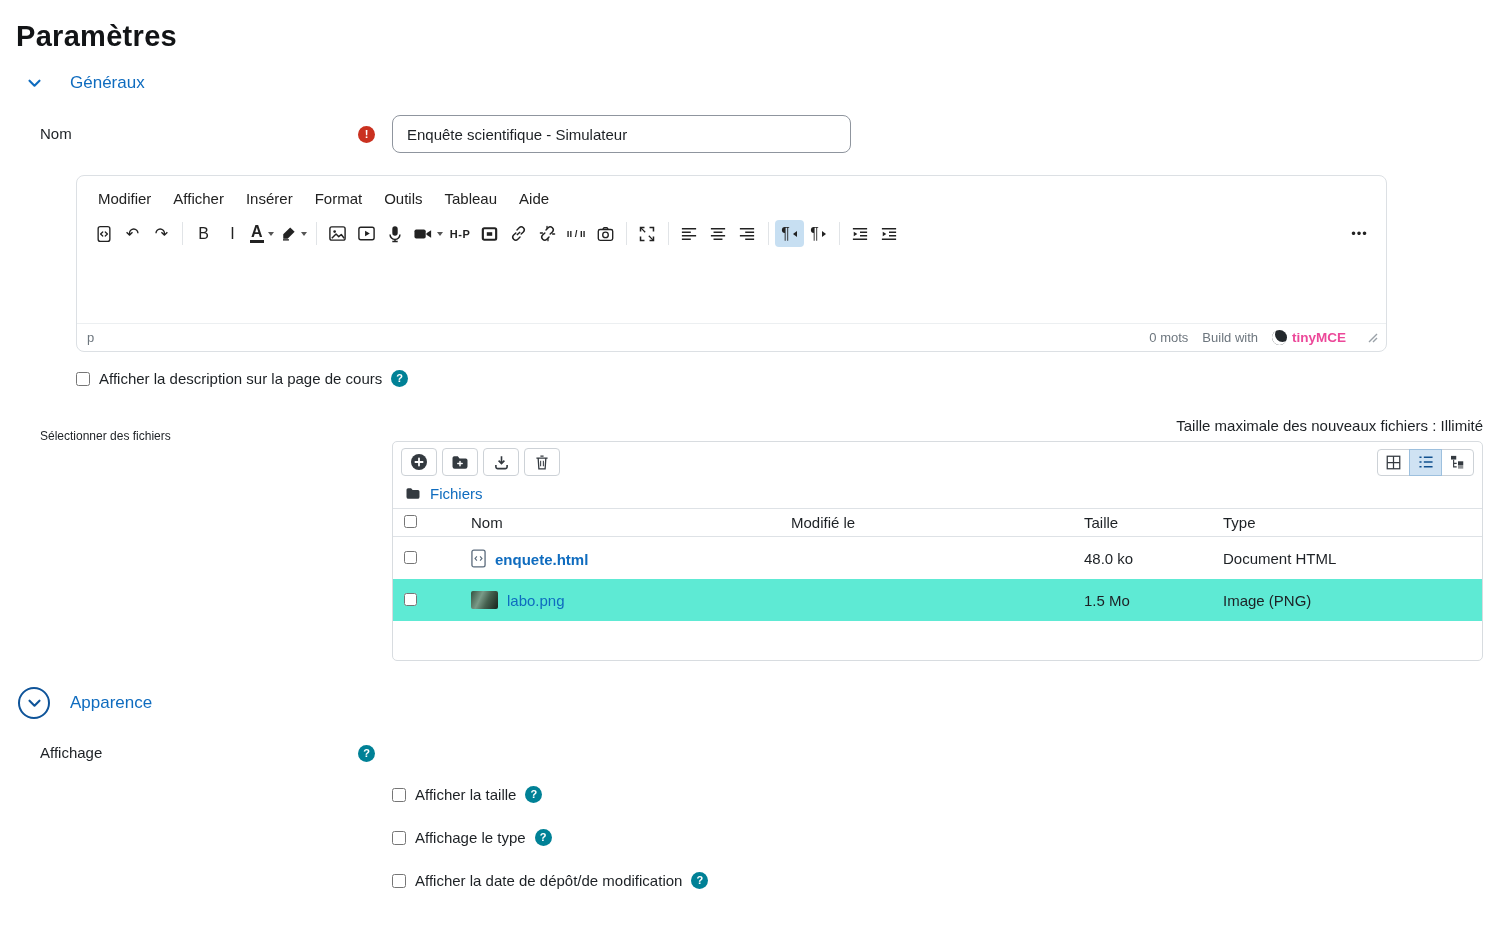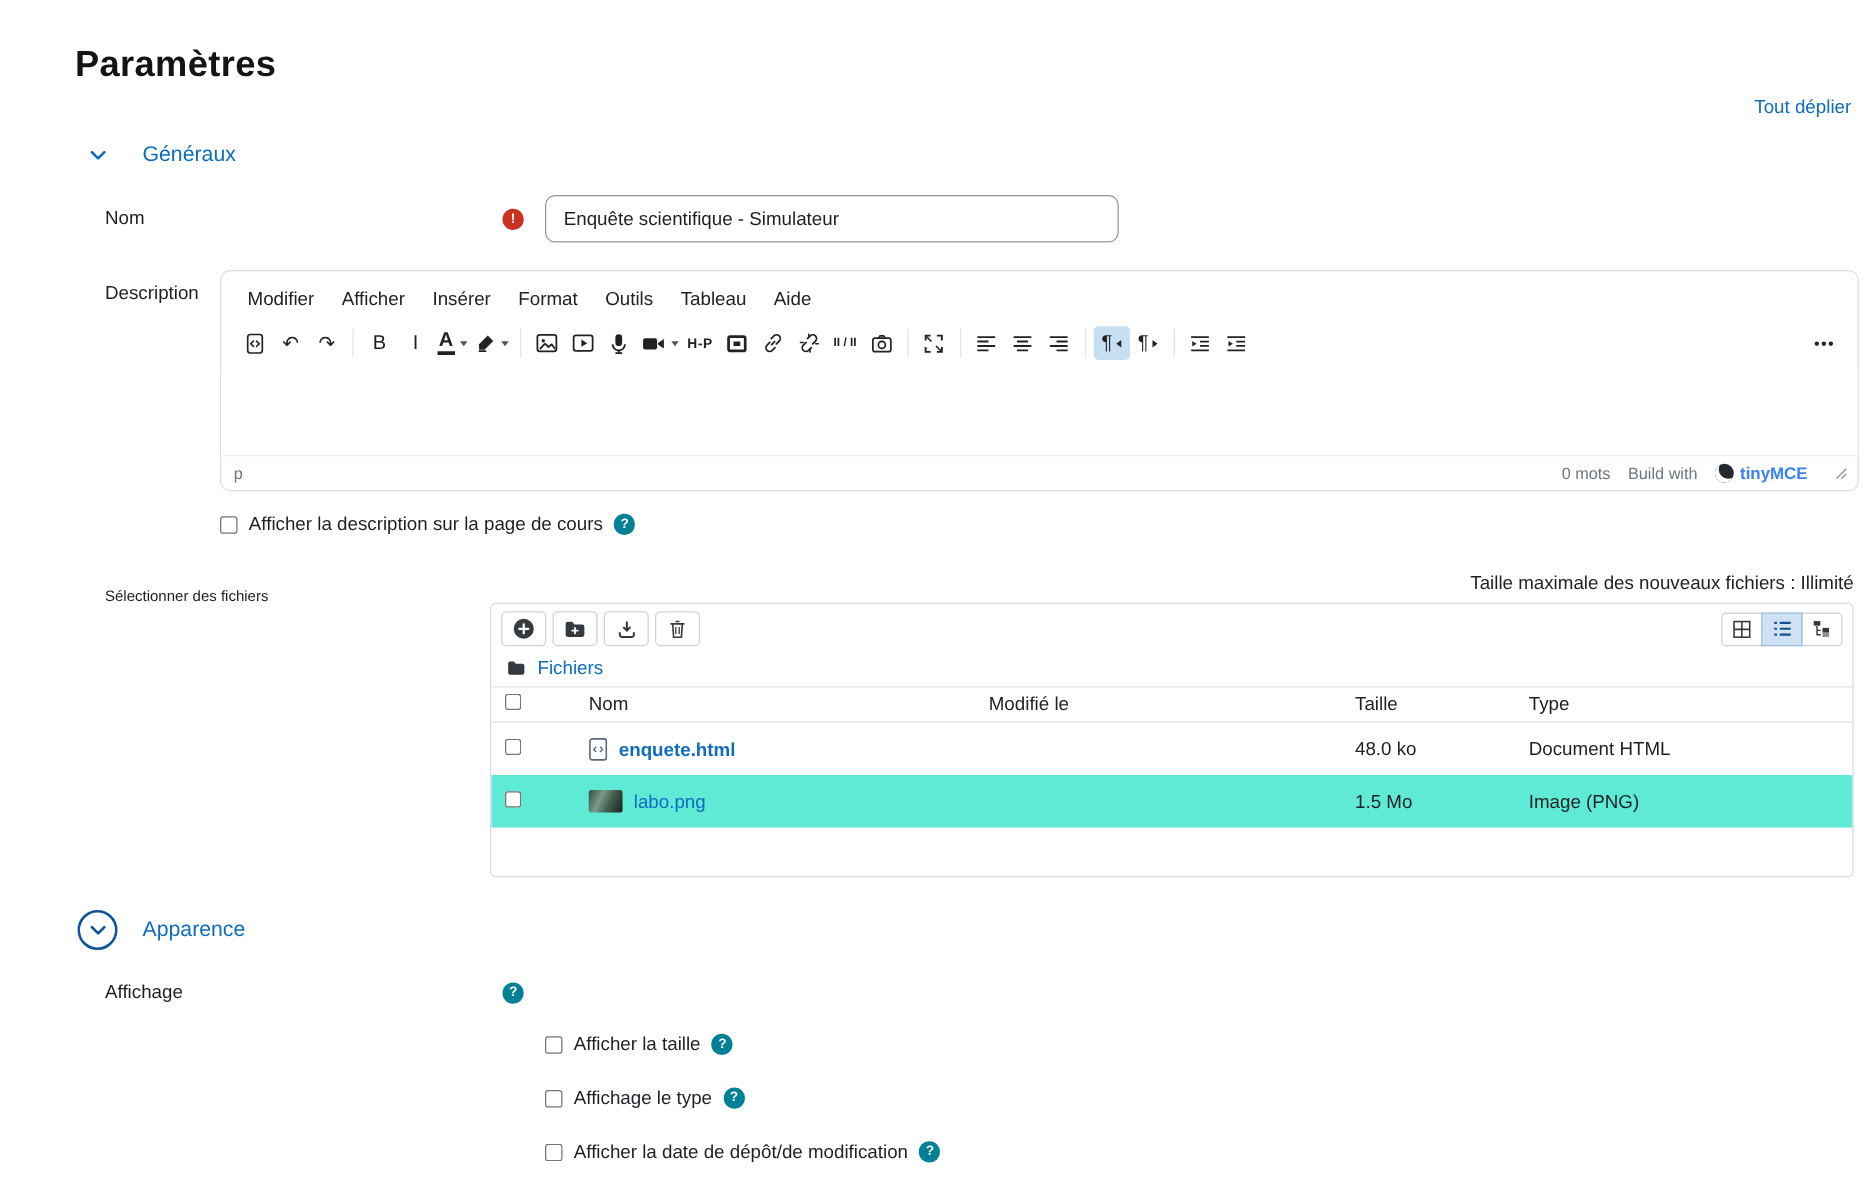--- a/index.html
+++ b/index.html
@@ -2,21 +2,21 @@
 <html><head>
 <meta charset="utf-8">
 <style>
   * { box-sizing: border-box; margin: 0; padding: 0; }
   html,body { background:#fff; }
   body {
     width:1500px; height:946px; overflow:hidden;
     font-family:"Liberation Sans", sans-serif;
     color:#1d2125; font-size:15px;
   }
-  .page { padding:34px 17px 0 16px;margin-left:44px; }
+  .page { padding:18px 17px 0 16px; }
 
   h1.title { font-size:29px; font-weight:700; color:#121416; letter-spacing:.3px; margin:2px 0 8px; }
 
   a.link { color:#0f6cbf; text-decoration:none; cursor:pointer; }
 
   .expand-row { text-align:right; margin:8px 2px 6px 0; font-size:15px; }
 
   .section-head { display:flex; align-items:center; margin:14px 0 16px 2px; gap:20px; }
   .chev-btn { width:32px; height:32px; border-radius:50%; display:flex; align-items:center; justify-content:center;
               background:none; border:2px solid transparent; cursor:pointer; }
@@ -58,21 +58,21 @@
   .arrow-right { width:0; height:0; border-top:3.5px solid transparent; border-bottom:3.5px solid transparent;
         border-left:4.5px solid #222; margin-left:3px; }
   .tb-small { font-size:11px; font-weight:700; letter-spacing:.5px; }
   .tb-xsmall { font-size:9.5px; font-weight:700; }
   .tb-more { margin-left:auto; font-size:13px; letter-spacing:1px; }
   .mce-content { height:66px; background:#fff; cursor:text; }
   .mce-status { display:flex; align-items:center; height:28px; border-top:1px solid #eceff1; padding:0 8px 0 10px;
                 font-size:13px; color:#6d767e; }
   .mce-status .path { cursor:pointer; }
   .mce-status .right { margin-left:auto; display:flex; align-items:center; gap:14px; }
-  .brand { display:flex; align-items:center; gap:5px; color:#3b82f6; font-weight:700; font-size:13.5px; }
+  .brand { display:flex; align-items:center; gap:5px; color:#ec4899; font-weight:700; font-size:13.5px; }
   .brand-logo { width:15px; height:15px; border-radius:50%; background:#23282c; box-shadow: inset 3px -3px 0 0 #fff; }
   .grip { margin-left:8px; cursor:nwse-resize; }
 
   
   .cbrow { display:flex; align-items:center; gap:9px; margin-left:376px; }
   .cbrow input[type=checkbox] { width:14px; height:14px; accent-color:#6c757d; cursor:pointer; }
   .cb-desc { margin:18px 0 30px; }
 
   
   .row-files .flabel { padding-top:12px; font-size:12px; }
@@ -115,23 +115,20 @@
 
   svg { display:block; }
 </style>
 </head>
 <body>
 
 <div class="page">
 
   <h1 class="title">Paramètres</h1>
 
-  <div class="expand-row">
-    <a class="link">Tout déplier</a>
-  </div>
 
   <div class="section-head">
     <span class="chev-btn">
       <span>
         <svg width="17" height="17" viewBox="0 0 16 16">
             <path d="M3.3 5.4 8 10.1l4.7-4.7" fill="none" stroke="#0f6cbf" stroke-width="2" stroke-linecap="round" stroke-linejoin="round"></path>
           </svg>
       </span>
     </span>
     <a class="link section-title">Généraux</a>
@@ -141,21 +138,20 @@
     <div class="flabel">Nom</div>
     <div class="ficon">
       <span class="round-icon req">!</span>
     </div>
     <div class="fcontrol">
       <input class="text-input" type="text" value="Enquête scientifique - Simulateur" style="">
     </div>
   </div>
 
   <div class="frow row-desc">
-    <div class="flabel">Description</div>
     <div class="ficon"></div>
     <div class="fcontrol">
       <div class="editor">
         <div class="mce-menu">
           <span class="mitem">Modifier</span>
           <span class="mitem">Afficher</span>
           <span class="mitem">Insérer</span>
           <span class="mitem">Format</span>
           <span class="mitem">Outils</span>
           <span class="mitem">Tableau</span>

